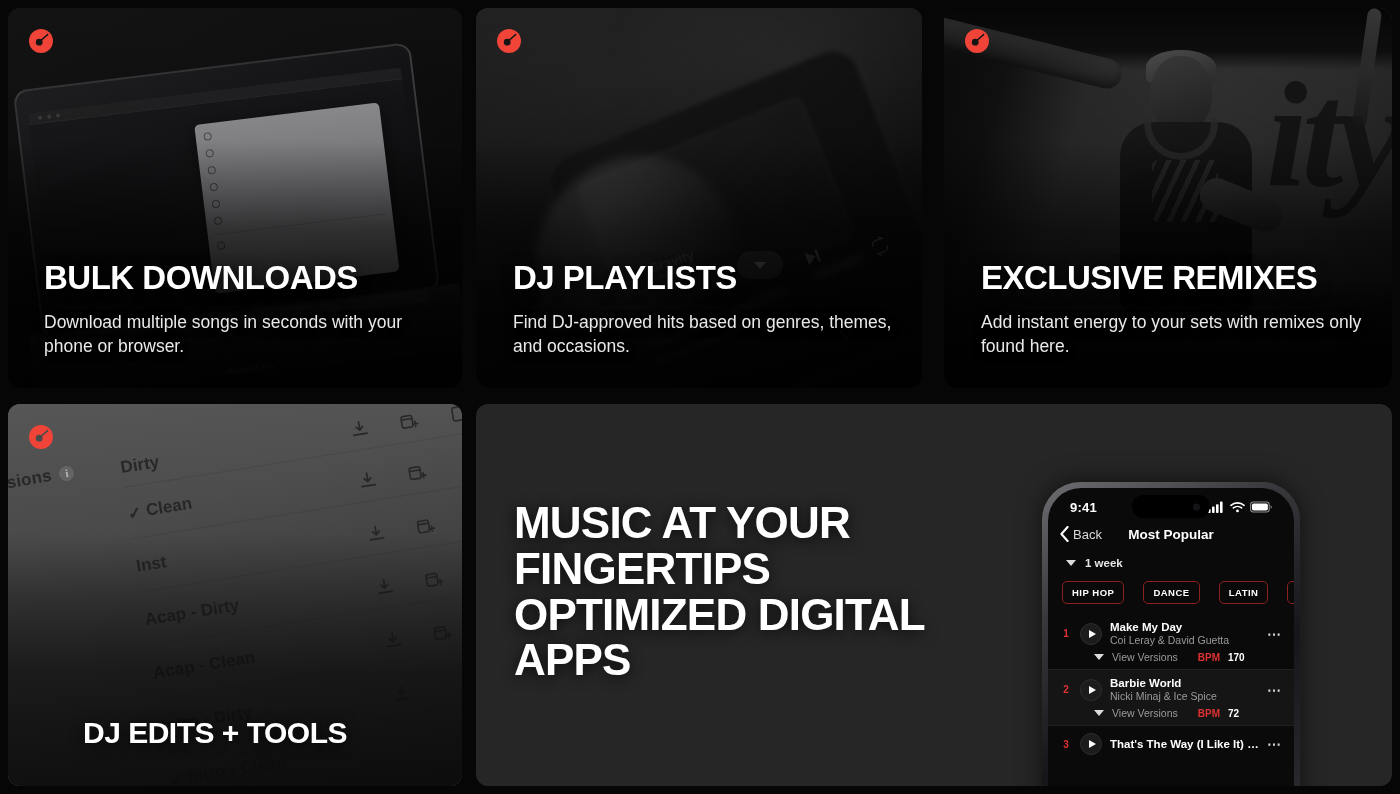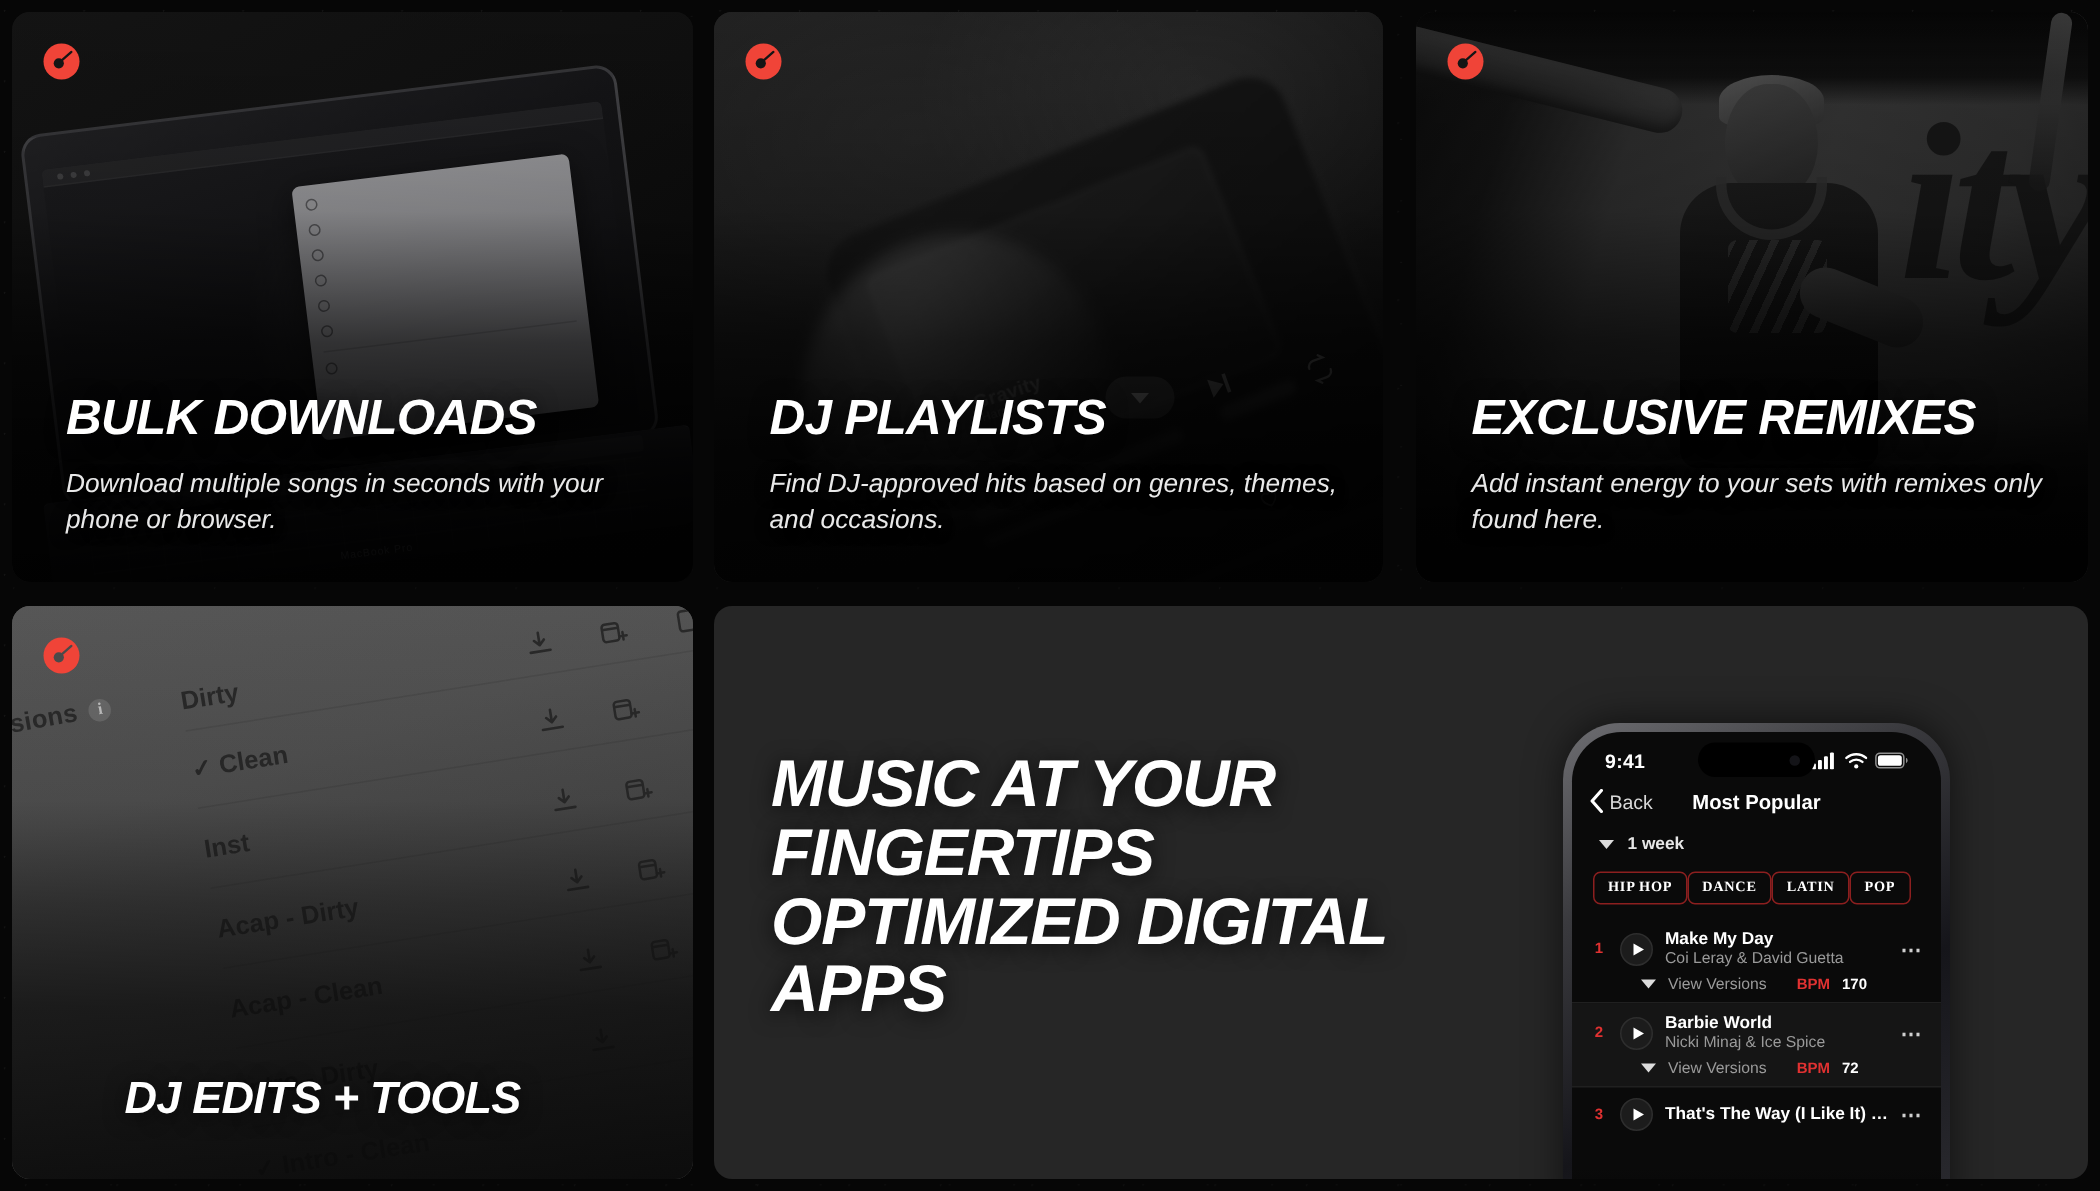--- a/index.html
+++ b/index.html
@@ -53,21 +53,20 @@
     height: 26px;
     z-index: 6;
   }
   .card-logo svg { display: block; width: 26px; height: 26px; }
 
   .card-copy {
     position: absolute;
     left: 36px;
     right: 30px;
     z-index: 5;
-    font-style: italic;
   }
 
   .card-title {
     color: #ffffff;
     font-weight: 800;
     letter-spacing: -0.5px;
     line-height: 1.0;
     text-shadow: 0 2px 14px rgba(0,0,0,.75);
   }
 
@@ -375,21 +374,21 @@
     display:flex; align-items:center; padding: 6px 14px 8px 12px; position:relative;
   }
   .nav-back { display:flex; align-items:center; gap:4px; color:#d9d9d9; font-size:13px; }
   .nav-title {
     position:absolute; left:0; right:0; text-align:center;
     color:#fff; font-size:13.5px; font-weight:700; pointer-events:none;
   }
   .range-row { display:flex; align-items:center; gap:9px; padding: 7px 18px 12px 18px; }
   .range-txt { color:#e6e6e6; font-size:11.5px; font-weight:600; }
 
-  .genres { display:flex; gap:0; padding: 0 14px 10px 14px; font-family: Liberation Serif, serif; }
+  .genres { display:flex; gap:19px; padding: 0 14px 10px 14px; }
   .genre-pill {
     border:1px solid #8c1f1f; border-radius:5px;
     padding: 5px 9px;
     color:#fff; font-size:9.5px; font-weight:800; letter-spacing:.5px;
     white-space:nowrap; background:#0a0a0a;
   }
 
   .track { position:relative; padding: 7px 12px 6px 12px; }
   .track.alt { background:#151515; }
   .track-main { display:flex; align-items:center; gap:8px; }

